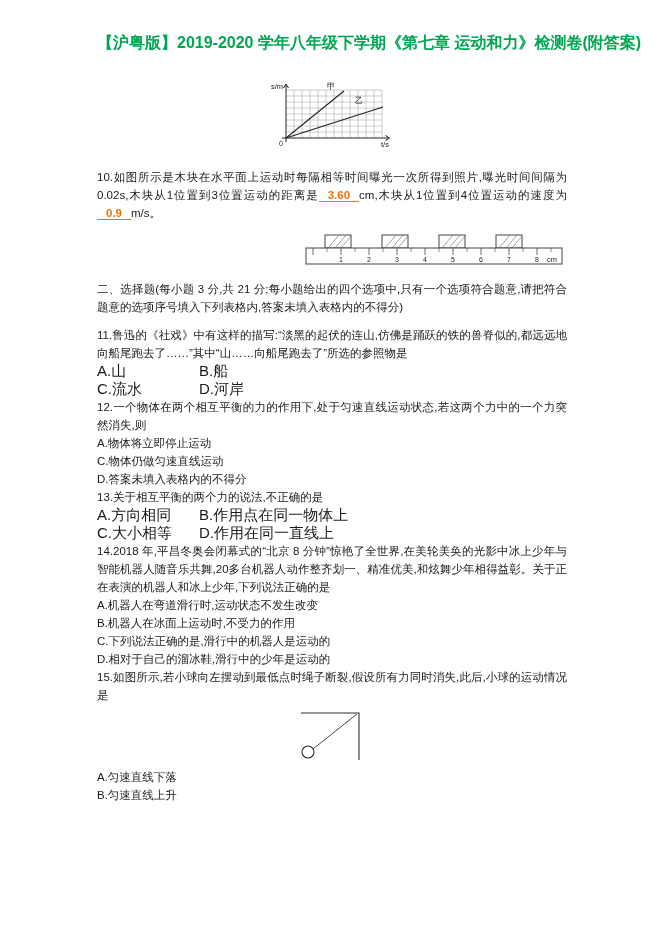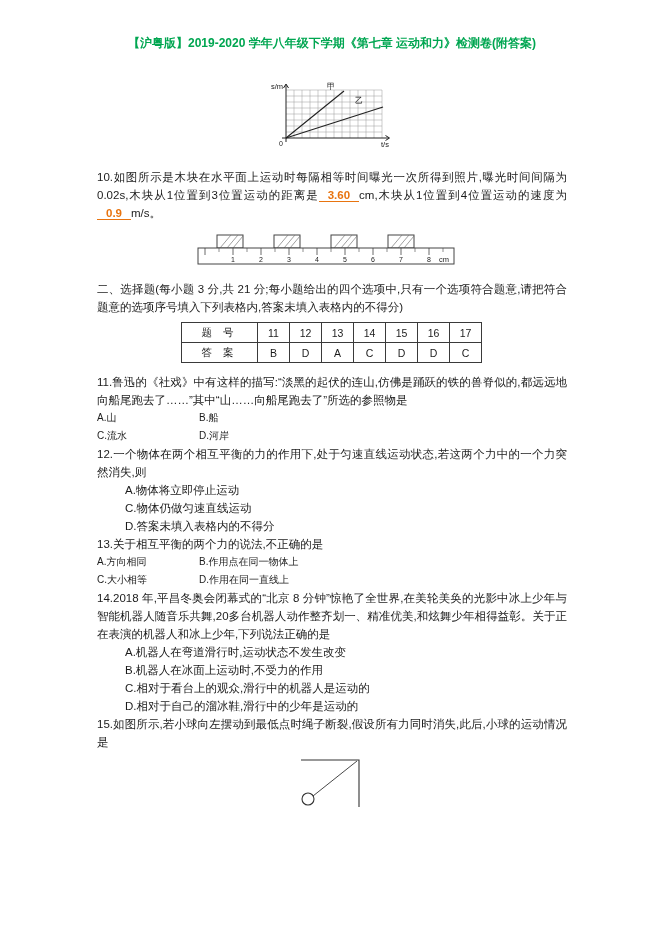--- a/index.html
+++ b/index.html
@@ -1,33 +1,33 @@
 <!DOCTYPE html>
 <html><head>
 <meta charset="utf-8">
 <style>
   * { margin:0; padding:0; box-sizing:border-box; }
   html, body { width:661px; height:935px; background:#ffffff; }
   body { font-family:"Liberation Sans","DejaVu Sans",sans-serif; color:#1b1b1b; overflow:hidden; }
   .page { width:661px; height:935px; padding:36px 94px 0 97px; position:relative; background:#fff; }
-  .doc-title { color:#00A651; font-size:12px; font-weight:700; text-align:center; line-height:14px; white-space:nowrap; }
+  .doc-title { color:#00A651; font-size:16px; font-weight:700; text-align:center; line-height:14px; white-space:nowrap; }
   .para { font-size:11.5px; line-height:18px; text-align:justify; }
   .q10 { margin-top:16px; }
   .blank { color:#E87410; border-bottom:1px solid #E87410; padding:0 9px; font-weight:700; }
   .fig-graph { width:124px; margin:30px auto 8px; }
-  .fig-ruler { margin:9px 0 0 100px; height:36px; }
+  .fig-ruler { margin:9px 0 0 100px; height:36px;text-align:right; }
   .section-title { margin-top:13px; }
   table.answer-table { border-collapse:collapse; margin:6px 0 0 84px; }
   table.answer-table td { border:1px solid #3a3a3a; height:20px; text-align:center; vertical-align:middle; font-size:10.5px; color:#1b1b1b; }
   td.rowlabel { width:76px; letter-spacing:4px; }
   td.qnum { width:32px; }
   td.ans { width:32px; color:#E87410; }
   .q11-start { margin-top:10px; }
-  .opts-2col { display:grid; grid-template-columns:102px 1fr; font-size:10px; line-height:18px; }
-  .opt-line { font-size:11.5px; line-height:18px;margin-left:28px; }
+  .opts-2col { display:grid; grid-template-columns:102px 1fr; font-size:15px; line-height:18px; }
+  .opt-line { font-size:11.5px; line-height:18px; }
   .fig-pend { margin:4px 0 2px 190px; height:58px; }
   svg text { font-family:"Liberation Sans","DejaVu Sans",sans-serif; }
 </style>
 </head>
 <body>
 
 <div class="page">
 
   <div class="doc-title">【沪粤版】2019-2020 学年八年级下学期《第七章 运动和力》检测卷(附答案)</div>
 
@@ -77,44 +77,20 @@
       <text x="148" y="31" text-anchor="middle" font-size="7" fill="#222">5</text>
       <text x="176" y="31" text-anchor="middle" font-size="7" fill="#222">6</text>
       <text x="204" y="31" text-anchor="middle" font-size="7" fill="#222">7</text>
       <text x="232" y="31" text-anchor="middle" font-size="7" fill="#222">8</text>
       <text x="242" y="31" font-size="7.5" fill="#222">cm</text>
     </svg>
   </div>
 
   <p class="para section-title">二、选择题(每小题 3 分,共 21 分;每小题给出的四个选项中,只有一个选项符合题意,请把符合题意的选项序号填入下列表格内,答案未填入表格内的不得分)</p>
 
-  <table class="answer-table">
-    <tbody>
-      <tr>
-        <td class="rowlabel">题 号</td>
-        <td class="qnum">11</td>
-        <td class="qnum">12</td>
-        <td class="qnum">13</td>
-        <td class="qnum">14</td>
-        <td class="qnum">15</td>
-        <td class="qnum">16</td>
-        <td class="qnum">17</td>
-      </tr>
-      <tr>
-        <td class="rowlabel">答 案</td>
-        <td class="ans">B</td>
-        <td class="ans">D</td>
-        <td class="ans">A</td>
-        <td class="ans">C</td>
-        <td class="ans">D</td>
-        <td class="ans">D</td>
-        <td class="ans">C</td>
-      </tr>
-    </tbody>
-  </table>
 
   <p class="para q11-start">11.鲁迅的《社戏》中有这样的描写:“淡黑的起伏的连山,仿佛是踊跃的铁的兽脊似的,都远远地向船尾跑去了……”其中“山……向船尾跑去了”所选的参照物是</p>
   <div class="opts-2col">
     <span>A.山</span>
     <span>B.船</span>
     <span>C.流水</span>
     <span>D.河岸</span>
   </div>
 
   <p class="para">12.一个物体在两个相互平衡的力的作用下,处于匀速直线运动状态,若这两个力中的一个力突然消失,则</p>
@@ -129,28 +105,32 @@
     <span>A.方向相同</span>
     <span>B.作用点在同一物体上</span>
     <span>C.大小相等</span>
     <span>D.作用在同一直线上</span>
   </div>
 
   <p class="para">14.2018 年,平昌冬奥会闭幕式的“北京 8 分钟”惊艳了全世界,在美轮美奂的光影中冰上少年与智能机器人随音乐共舞,20多台机器人动作整齐划一、精准优美,和炫舞少年相得益彰。关于正在表演的机器人和冰上少年,下列说法正确的是</p>
   <div>
     <div class="opt-line">A.机器人在弯道滑行时,运动状态不发生改变</div>
     <div class="opt-line">B.机器人在冰面上运动时,不受力的作用</div>
-    <div class="opt-line">C.相对于看台上的观众,滑行中的机器人是运动的</div>
+    <div class="opt-line">C.下列说法正确的是,滑行中的机器人是运动的</div>
     <div class="opt-line">D.相对于自己的溜冰鞋,滑行中的少年是运动的</div>
   </div>
 
   <p class="para">15.如图所示,若小球向左摆动到最低点时绳子断裂,假设所有力同时消失,此后,小球的运动情况是</p>
 
   <div class="fig-pend">
     <svg width="82" height="58" viewBox="0 0 82 58">
       <path d="M14 5H72V52" stroke="#333" stroke-width="1.1" fill="none"></path>
       <path d="M70 6L26 41" stroke="#333" stroke-width="0.9" fill="none"></path>
       <circle cx="21" cy="44" r="6" fill="#fff" stroke="#333" stroke-width="1.1"></circle>
     </svg>
   </div>
 
+  <div>
+    <div class="opt-line">A.匀速直线下落</div>
+    <div class="opt-line">B.匀速直线上升</div>
+  </div>
 
 </div>
 
 </body></html>

